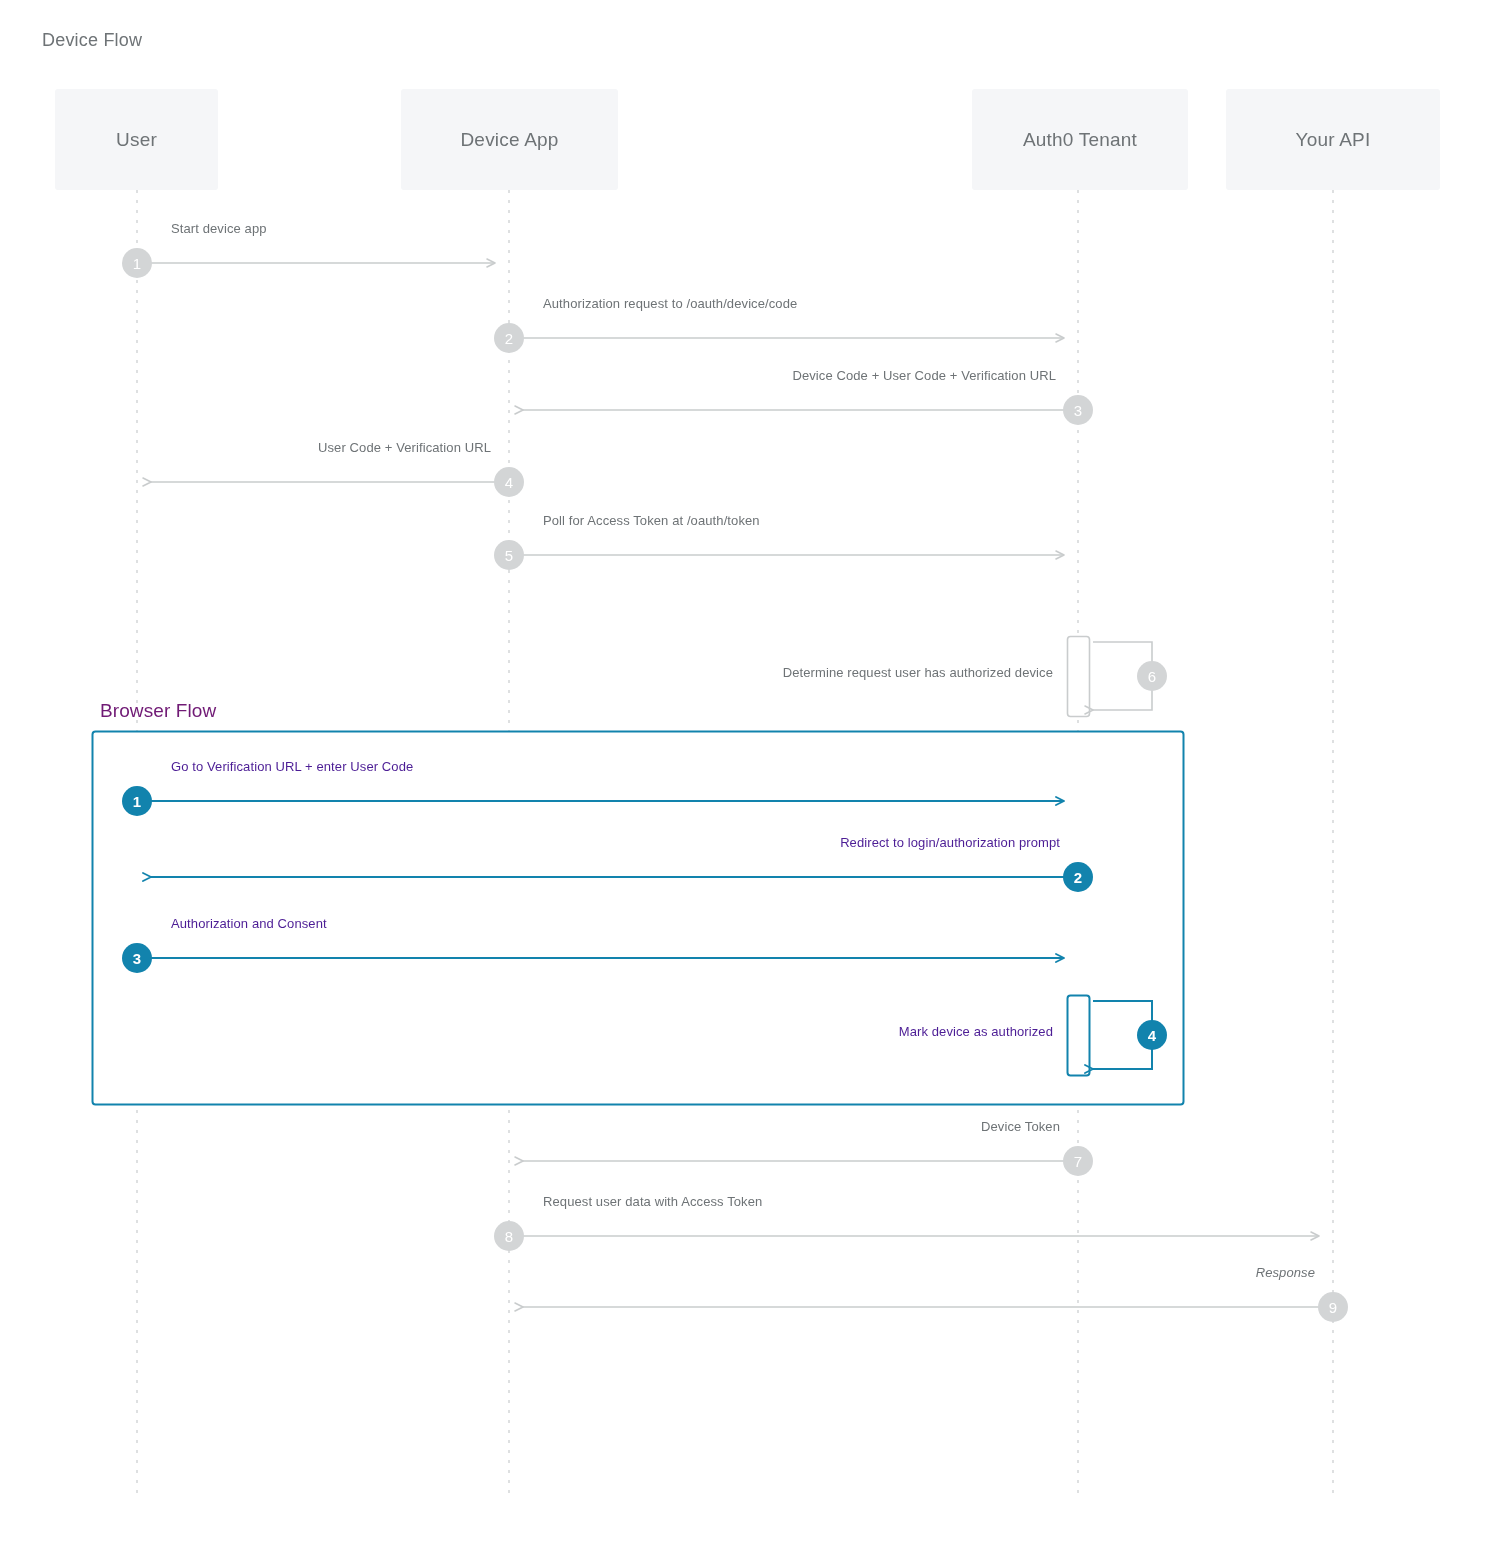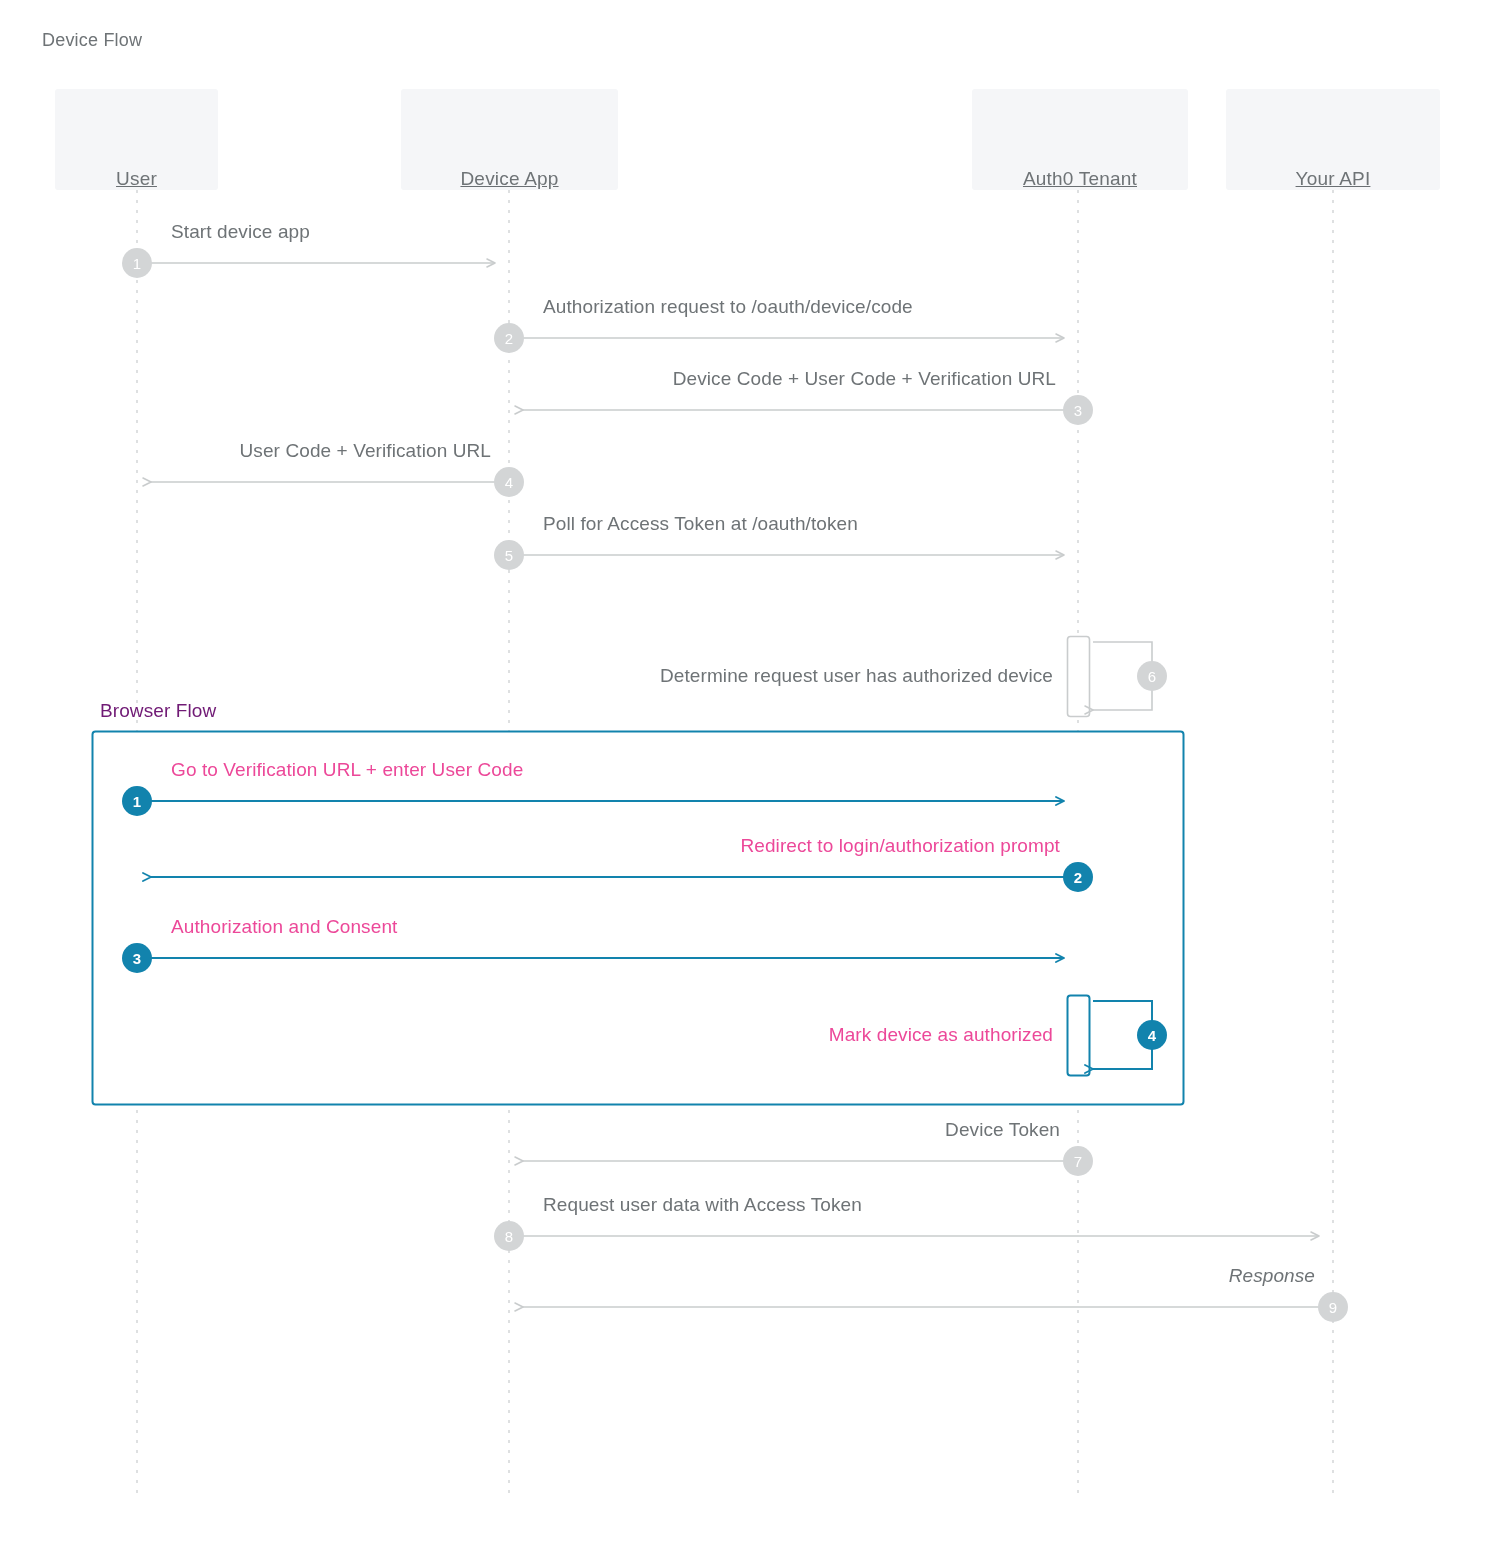--- a/index.html
+++ b/index.html
@@ -34,39 +34,38 @@
     font-size: 18px;
     color: #6e7376;
     letter-spacing: .2px;
     white-space: nowrap;
   }
   .actor-box {
     position: absolute;
     background: #f5f6f8;
     border-radius: 3px;
     display: flex;
-    align-items: flex-end;
+    align-items: center;
     justify-content: center;
-    text-decoration: underline;
   }
   .actor-label {
     font-size: 19px;
     color: #6e7376;
     white-space: nowrap;
     letter-spacing: .2px;
   }
   .msg-label {
     position: absolute;
-    font-size: 19px;
+    font-size: 13px;
     color: #6e7376;
     white-space: nowrap;
     letter-spacing: .1px;
   }
   .msg-label.teal {
-    color: #ec4899;
+    color: #4c1d95;
     text-align: center;
   }
   .msg-label.right {
     transform: translateX(-100%);
   }
   .frag-title {
     position: absolute;
     font-size: 19px;
     color: #701a75;
     white-space: nowrap;

